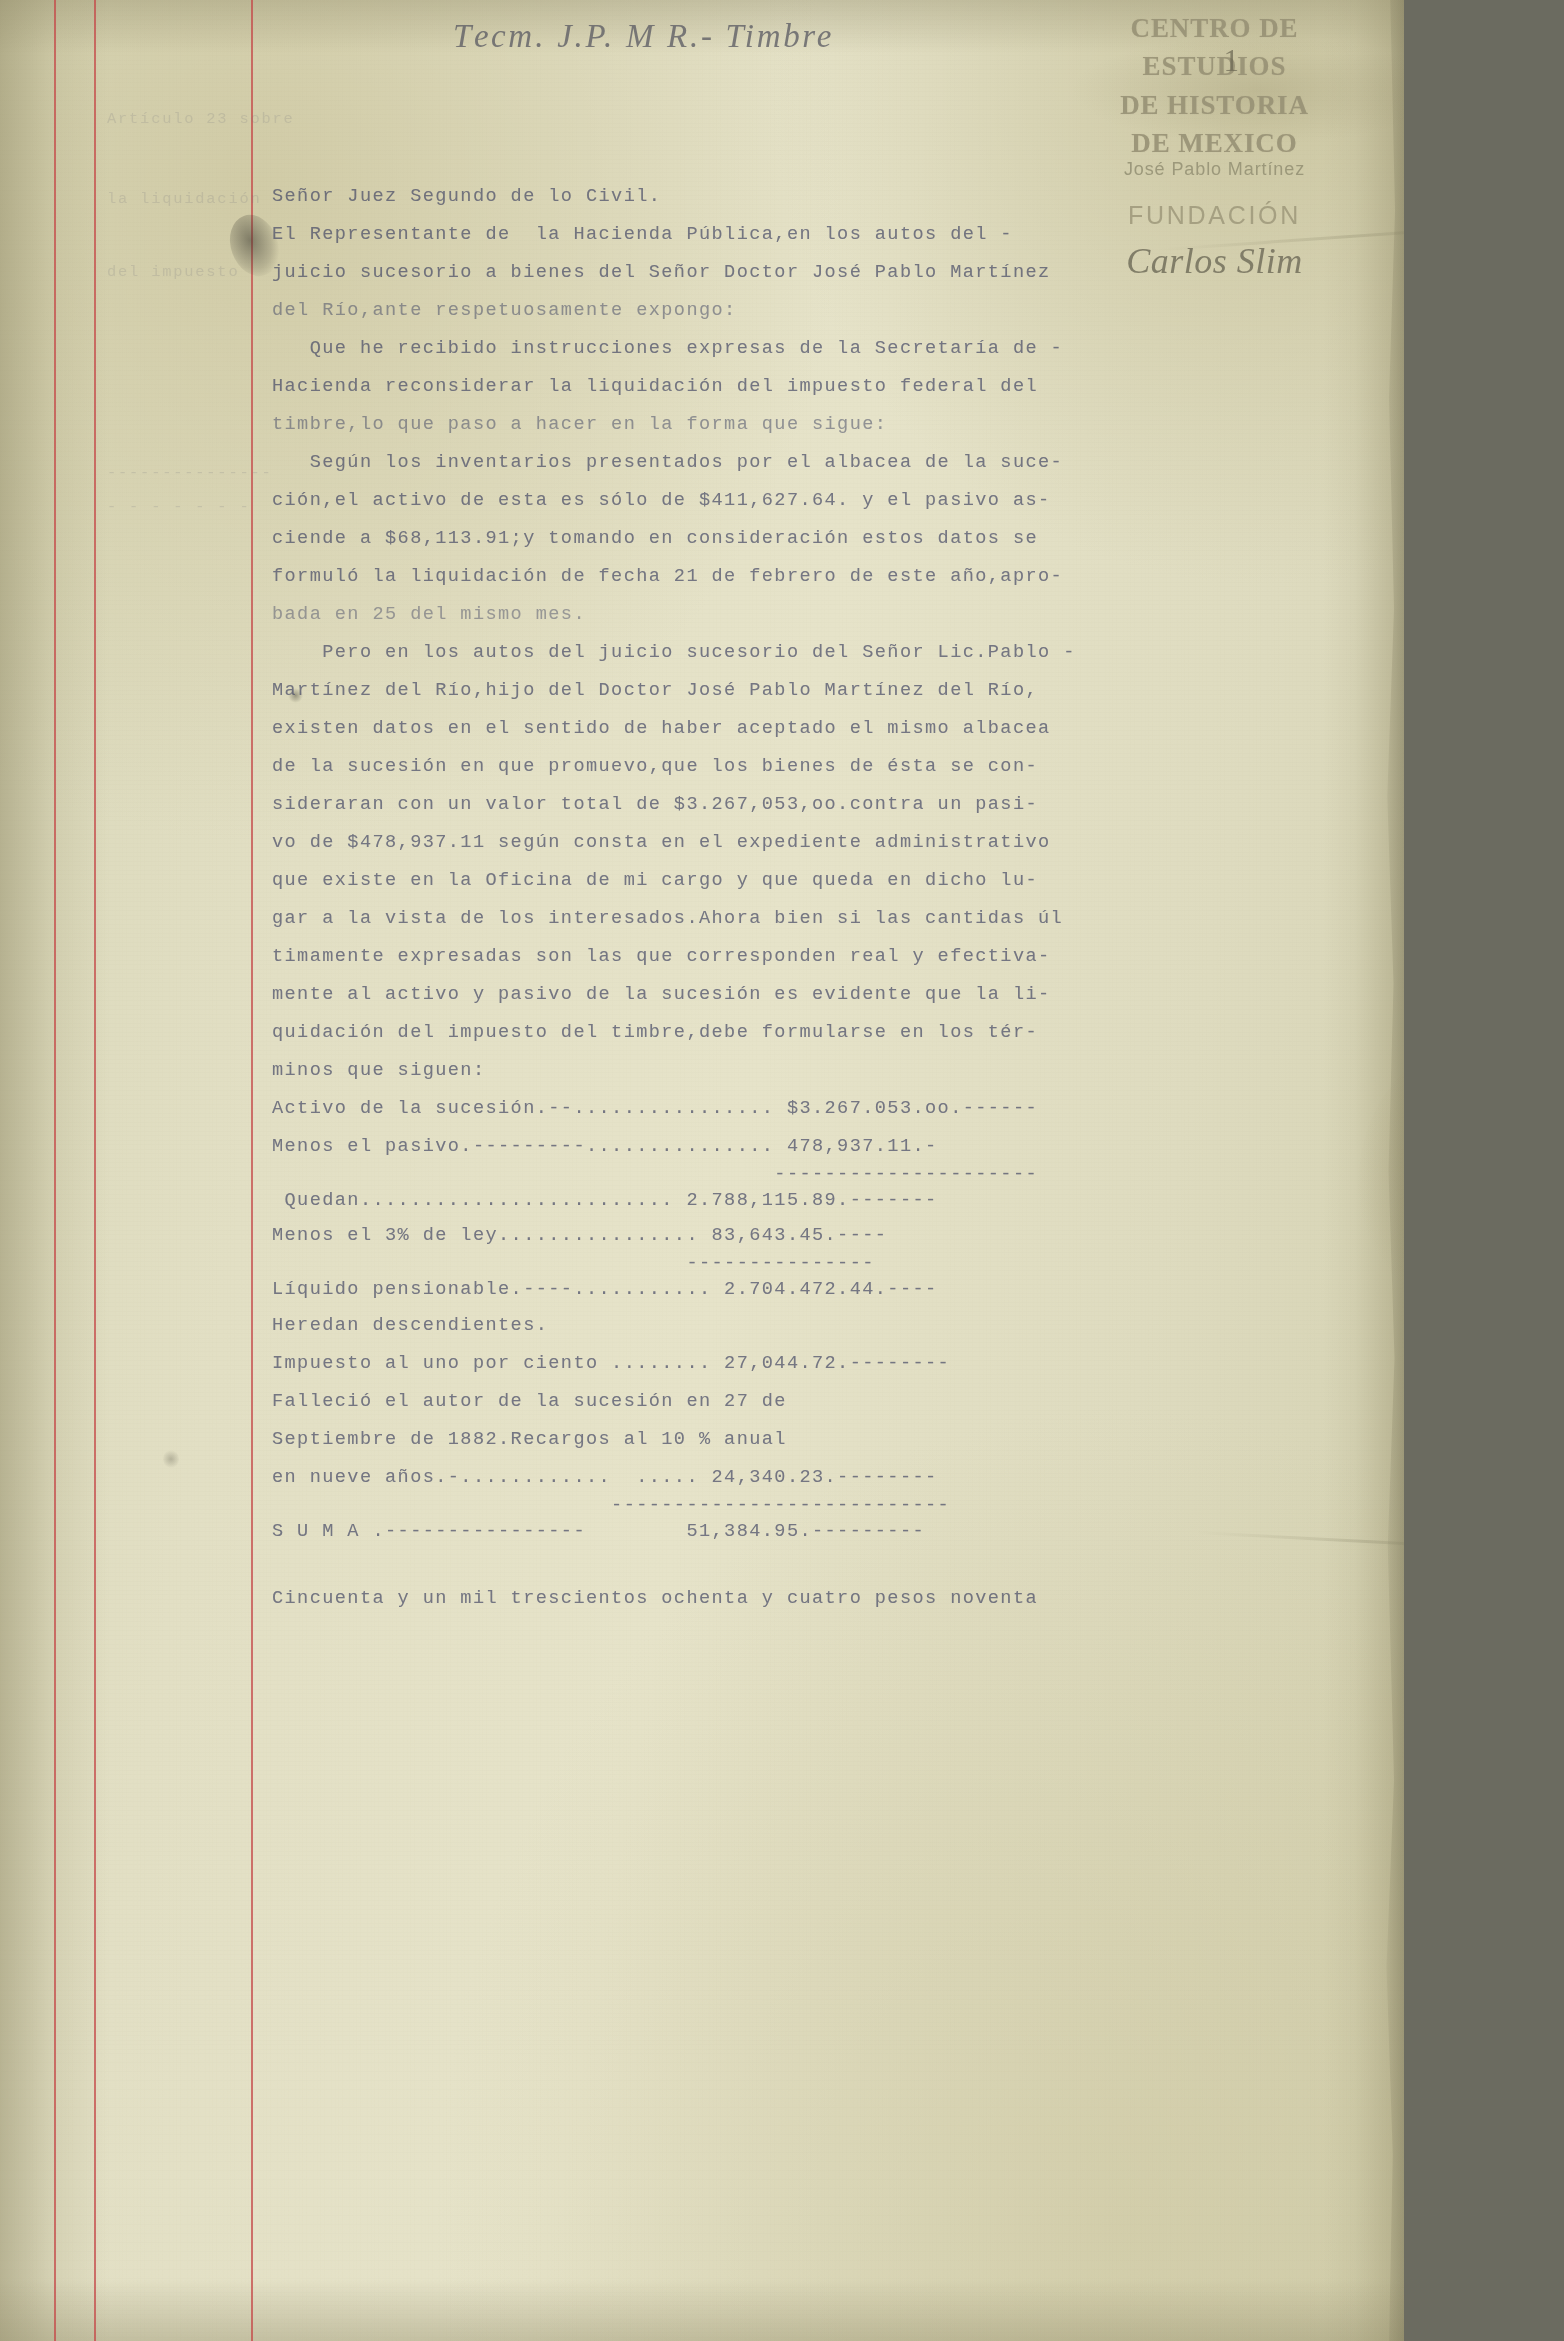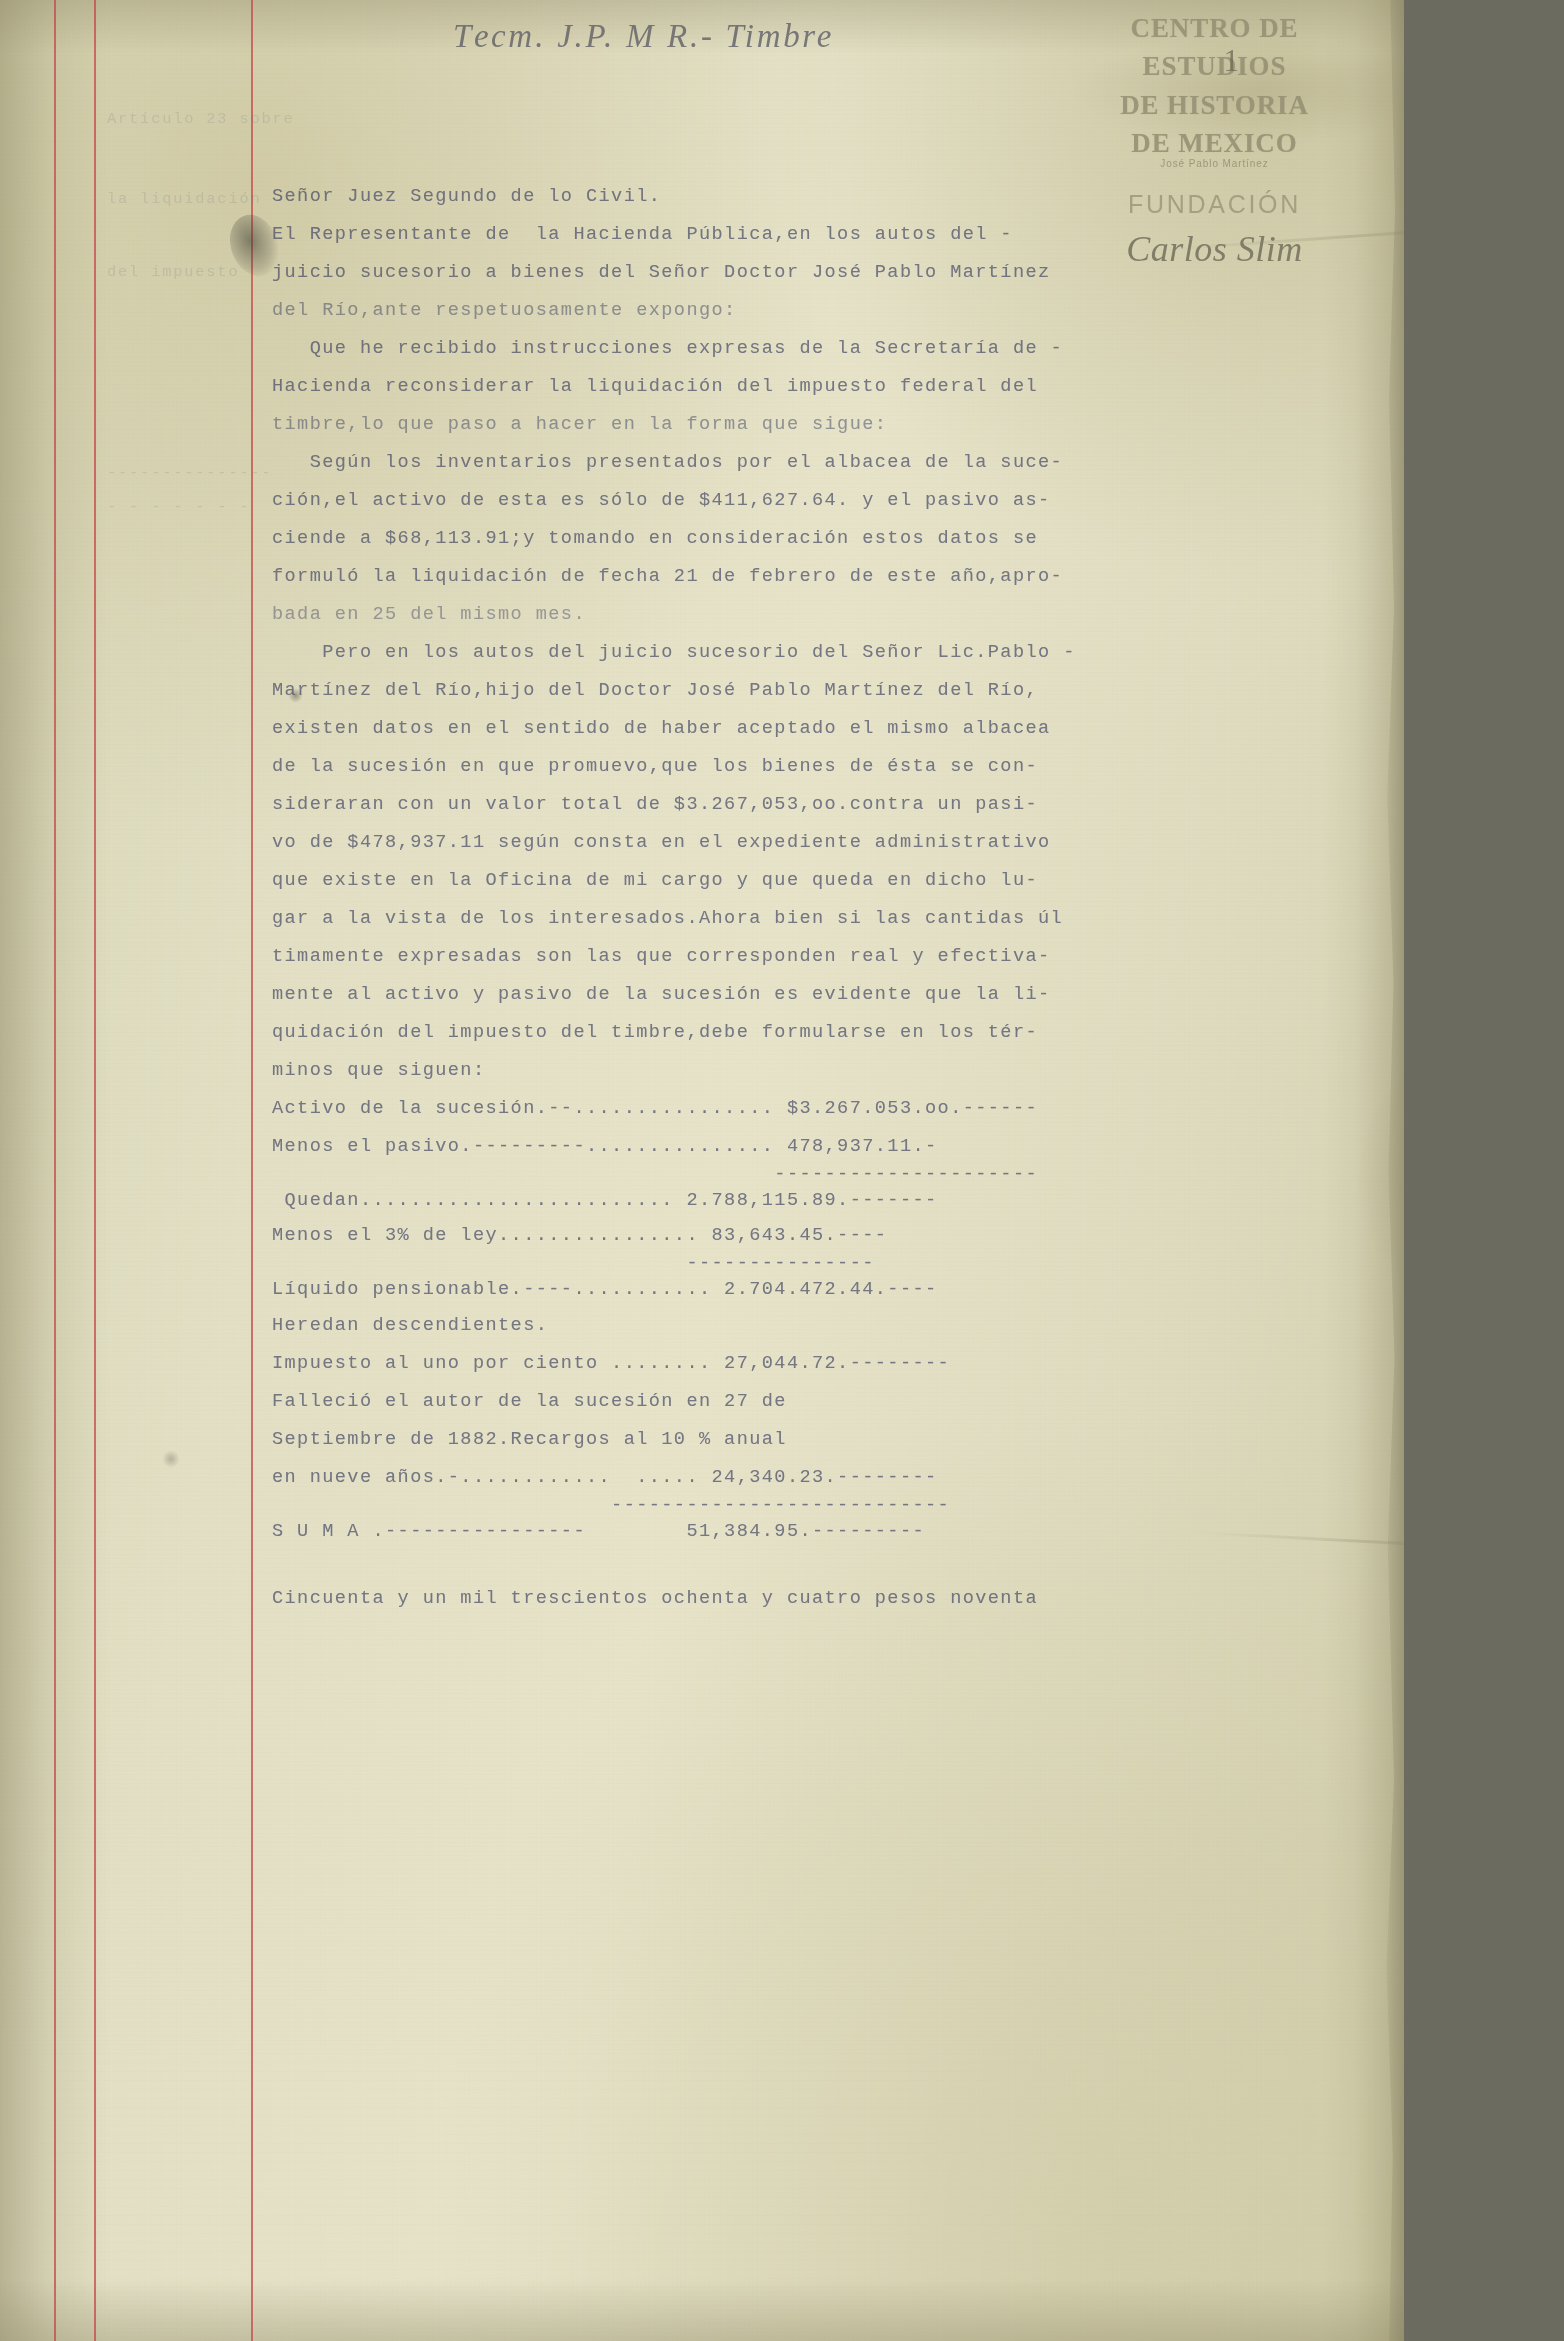--- a/index.html
+++ b/index.html
@@ -110,21 +110,21 @@
   .stamp .sig {
     font-family: "Liberation Serif", serif;
     font-style: italic;
     font-size: 36px;
     color: rgba(120,116,96,0.9);
     margin-top: 1.8px;
     letter-spacing: 0.5px;
   }
   .stamp .subline {
     font-family: "Liberation Sans", sans-serif;
-    font-size: 10px;
+    font-size: 18px;
     letter-spacing: 0.9px;
     color: rgba(150,146,118,0.9);
     margin-top: -5.4px;
   }
   .page-num {
     position: absolute;
     right: 165px;
     top: 43px;
     font-family: "Liberation Serif", serif;
     font-size: 31px;

